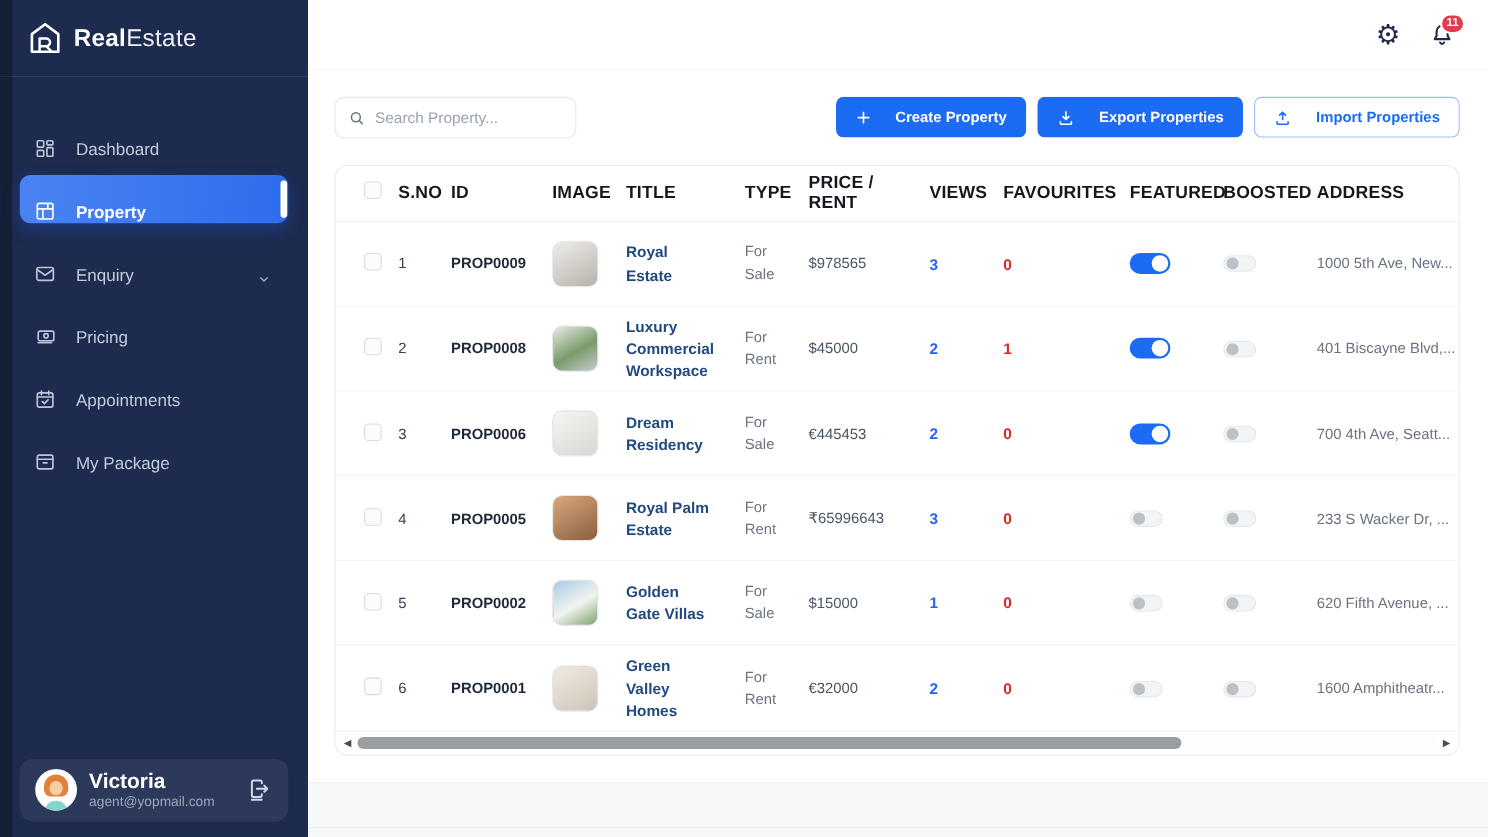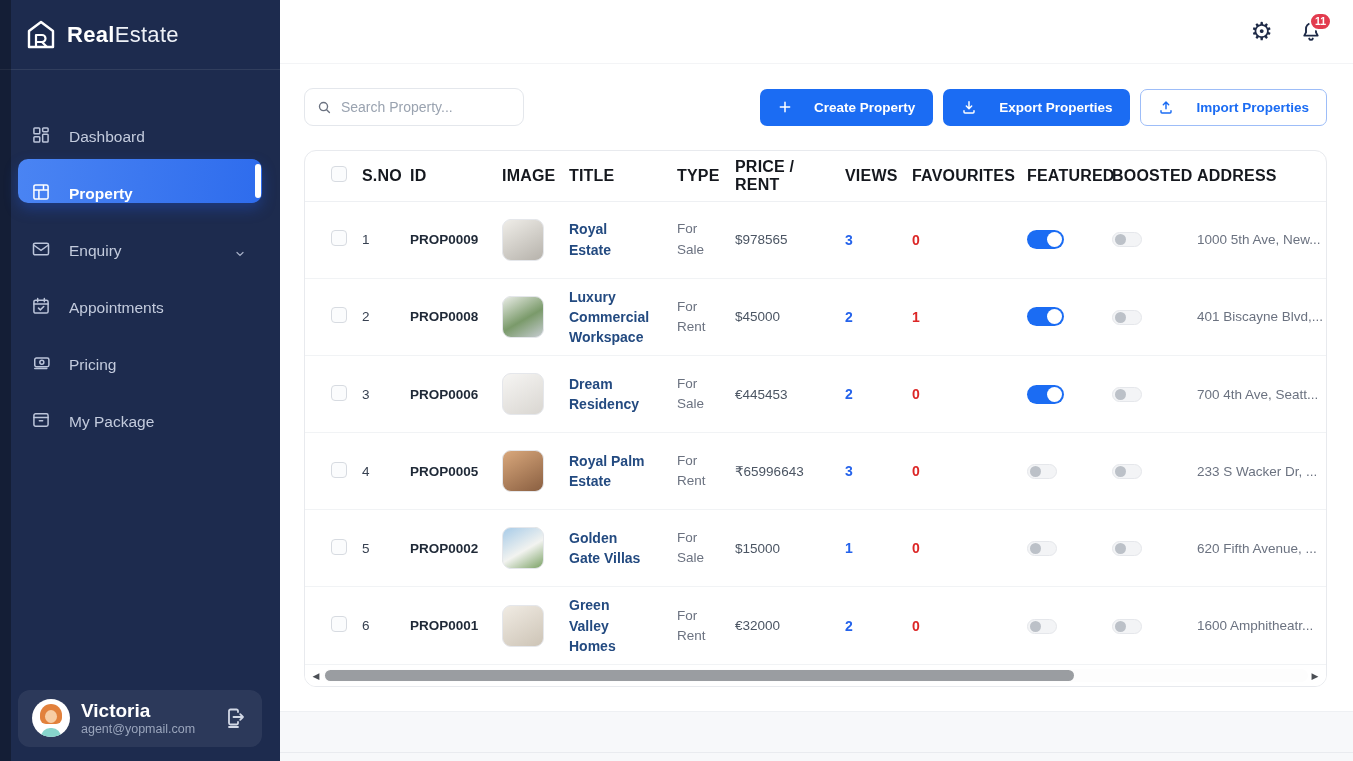--- a/index.html
+++ b/index.html
@@ -43,21 +43,21 @@
   .main { flex:1; display:flex; flex-direction:column; background:#fff; min-width:0; }
   .topbar { height:64px; display:flex; align-items:center; justify-content:flex-end;
     padding-right:30px; border-bottom:1px solid #f3f4f6; background:#fff; }
   .gear { font-size:25px; color:#1e2a47; cursor:pointer; line-height:1; margin-right:26px;
     font-family:"DejaVu Sans",sans-serif; }
   .bell-wrap { position:relative; cursor:pointer; display:flex; }
   .badge { position:absolute; top:-8px; right:-9px; min-width:19px; height:19px; border-radius:10px;
     background:var(--badge,#e23b4e); color:#fff; font-size:10.5px; font-weight:700;
     display:flex; align-items:center; justify-content:center; padding:0 4px; border:2px solid #fff; }
 
-  .toolbar { display:flex; align-items:center; margin:24px 26px 0 24px; }
+  .toolbar { display:flex; margin:24px 26px 0 24px; }
   .search-box { display:flex; align-items:center; width:220px; height:38px; border:1px solid #e4e7ec;
     border-radius:9px; padding:0 12px; background:#fff; }
   .search-box input { border:none; outline:none; font-size:14px; color:#374151; width:100%;
     margin-left:9px; font-family:inherit; background:transparent; }
   .search-box input::placeholder { color:#9aa3b0; }
   .btn-group { margin-left:auto; display:flex; gap:10px; }
   .btn { height:37px; border-radius:7px; font-size:13.5px; font-weight:600; display:flex;
     align-items:center; gap:22px; padding:0 17px; cursor:pointer; border:1px solid transparent;
     font-family:inherit; }
   .btn.solid { background:var(--accent,#1b6cf3); color:#fff; }
@@ -151,37 +151,37 @@
       </span>
       <span>Enquiry</span>
       <span class="chev">
         <svg width="12" height="12" viewBox="0 0 24 24" fill="none" stroke="#bcc5da" stroke-width="2.4" stroke-linecap="round">
             <path d="M6 9 L12 15 L18 9"></path>
           </svg>
       </span>
     </div>
     <div class="menu-item">
       <span class="mi-icon">
+        <svg width="20" height="20" viewBox="0 0 24 24" fill="none" stroke="#bcc5da" stroke-width="1.8">
+          <rect x="4.5" y="6" width="17" height="10.5" rx="2"></rect>
+            <circle cx="13" cy="11.2" r="2.4"></circle>
+          <path d="M4.5 18.5 H19" stroke-linecap="round"></path>
+        </svg>
+      </span>
+      <span>Pricing</span>
+    </div>
+    <div class="menu-item">
+      <span class="mi-icon">
         <svg width="20" height="20" viewBox="0 0 24 24" fill="none" stroke="#bcc5da" stroke-width="1.8" stroke-linecap="round">
           <rect x="3.5" y="5" width="17" height="15.5" rx="2"></rect>
             <path d="M8 3 V7 M16 3 V7 M3.5 9.5 H20.5"></path>
           <path d="M9 14.5 L11.2 16.7 L15.3 12.6" stroke-width="1.9"></path>
         </svg>
       </span>
       <span>Appointments</span>
-    </div>
-    <div class="menu-item">
-      <span class="mi-icon">
-        <svg width="20" height="20" viewBox="0 0 24 24" fill="none" stroke="#bcc5da" stroke-width="1.8">
-          <rect x="4.5" y="6" width="17" height="10.5" rx="2"></rect>
-            <circle cx="13" cy="11.2" r="2.4"></circle>
-          <path d="M4.5 18.5 H19" stroke-linecap="round"></path>
-        </svg>
-      </span>
-      <span>Pricing</span>
     </div>
     <div class="menu-item">
       <span class="mi-icon">
         <svg width="20" height="20" viewBox="0 0 24 24" fill="none" stroke="#bcc5da" stroke-width="1.8" stroke-linecap="round">
           <rect x="3.5" y="4.5" width="17" height="15" rx="2"></rect>
             <path d="M3.5 9 H20.5 M10 13 h4"></path>
         </svg>
       </span>
       <span>My Package</span>
     </div>

